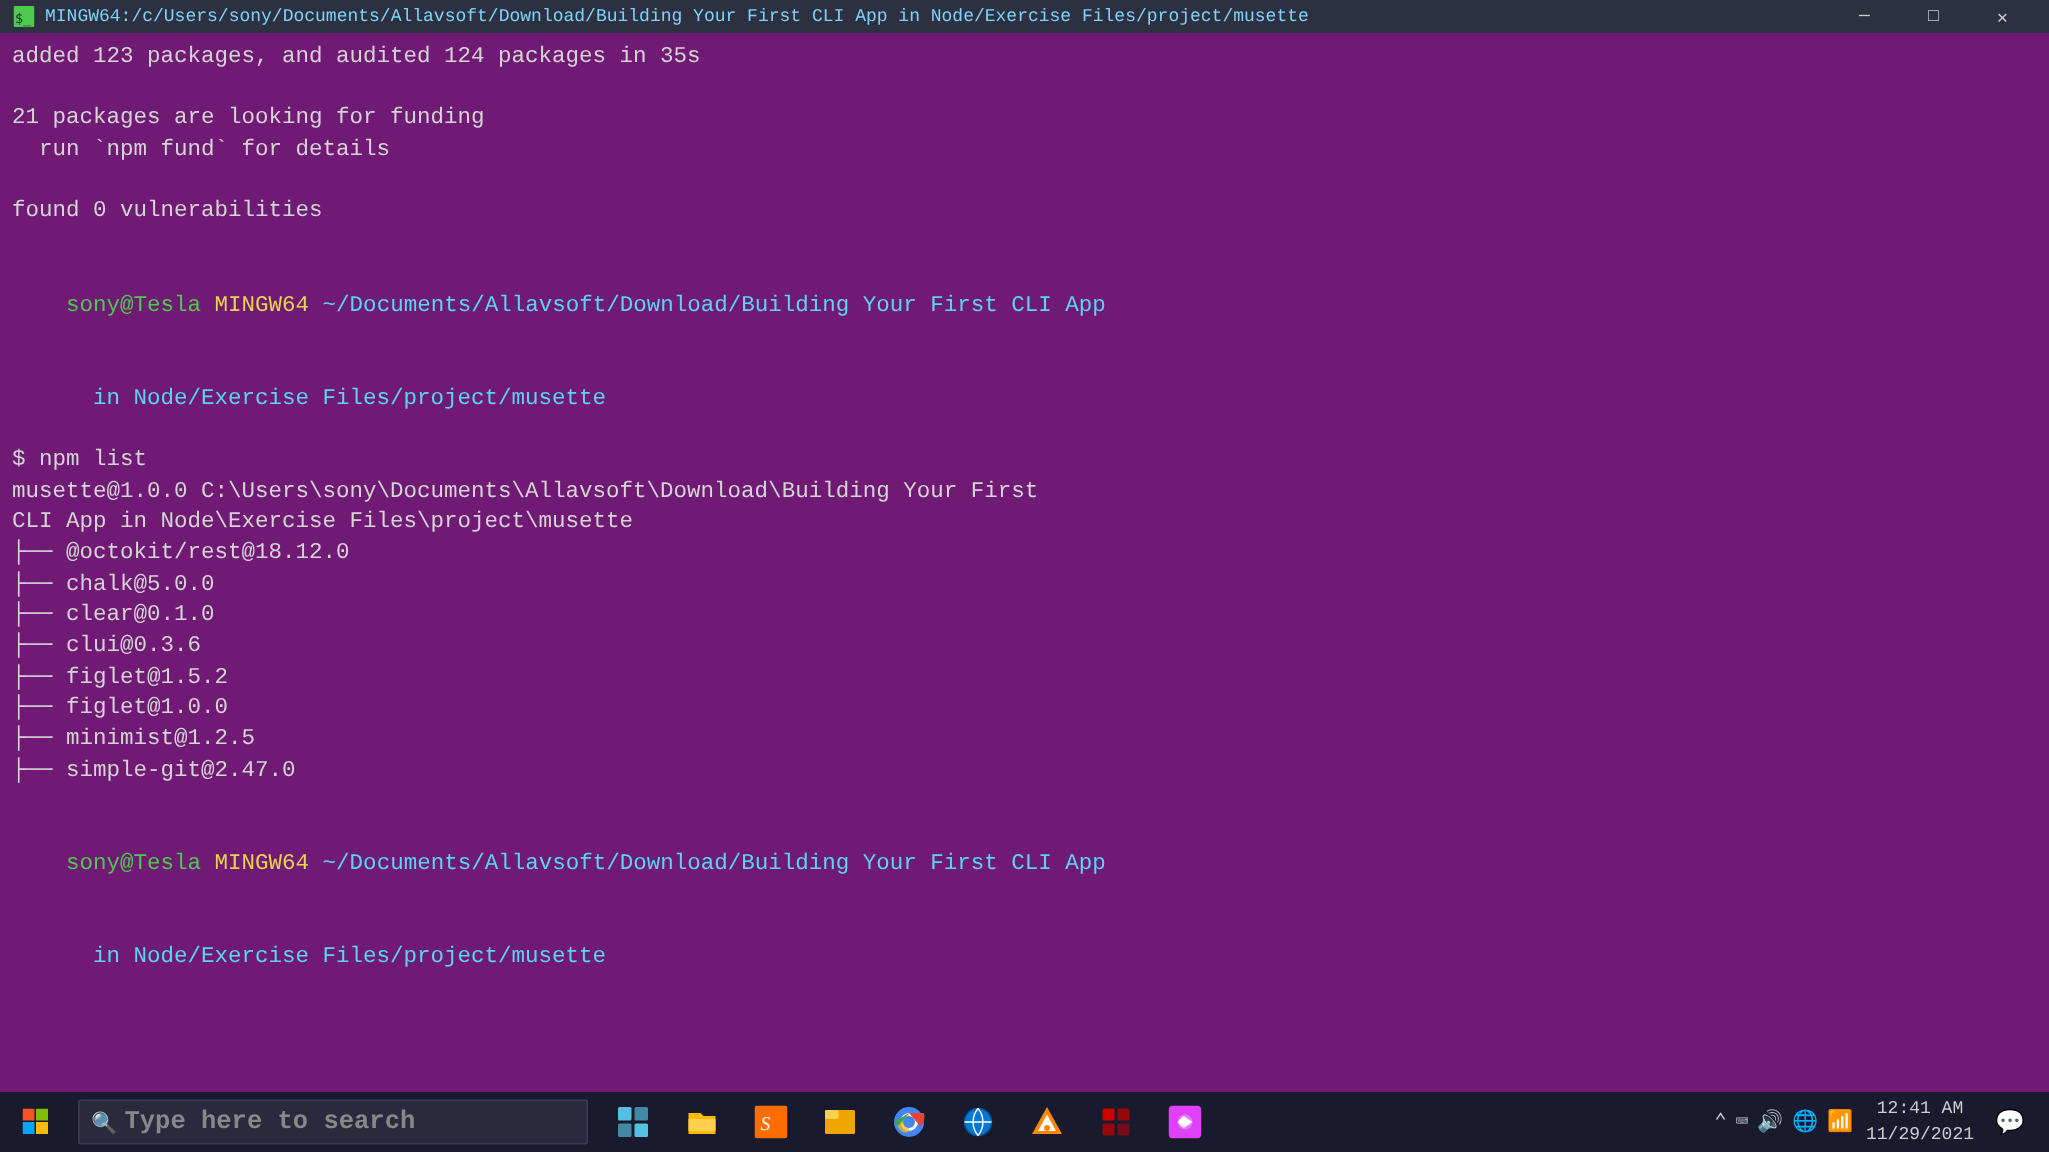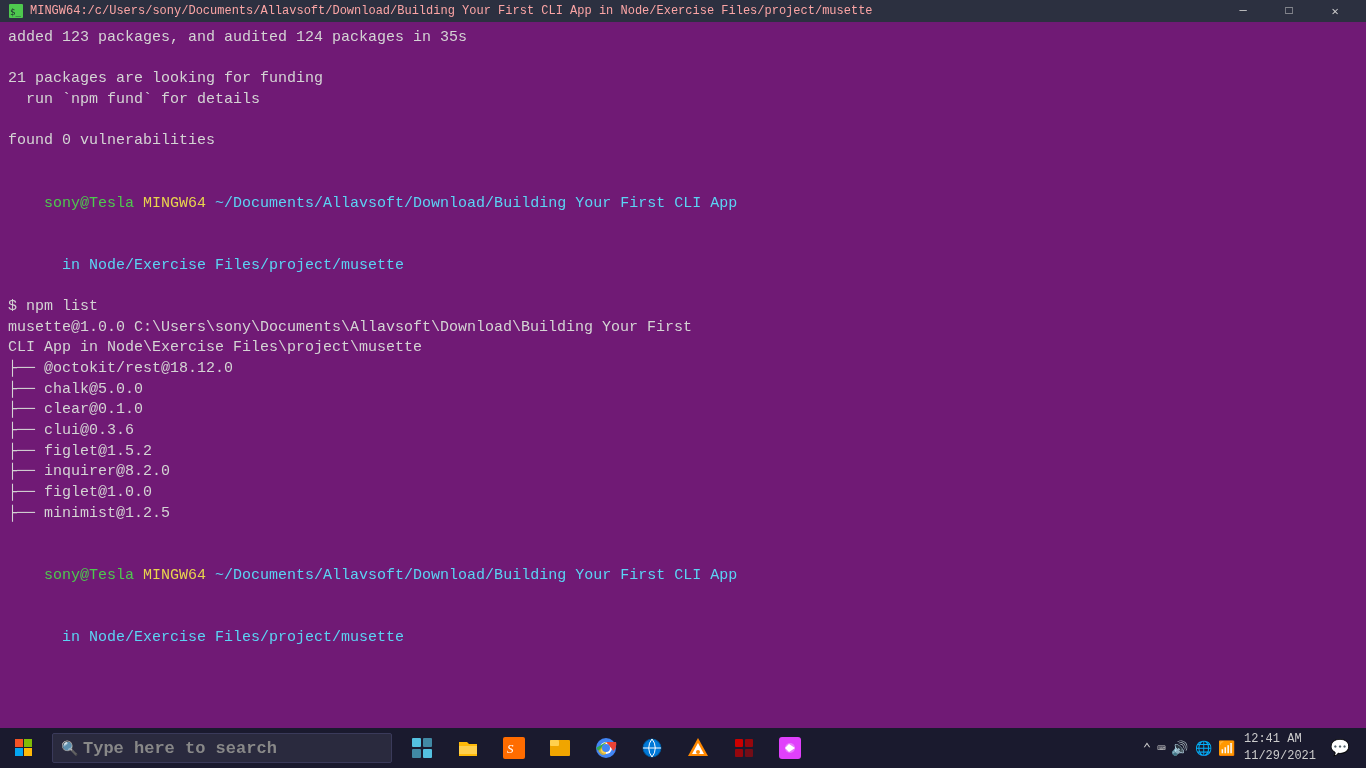--- a/index.html
+++ b/index.html
@@ -18,21 +18,21 @@
     }
     #titlebar-icon {
       width: 16px; height: 16px;
       display: flex; align-items: center; justify-content: center;
     }
     #titlebar-icon svg { width: 14px; height: 14px; }
     #titlebar-title {
       flex: 1;
       text-align: right;
       font-size: 12px;
-      color: #fca5a5;
+      color: #7dd3fc;
       margin-left: 6px;
       white-space: nowrap;
       overflow: hidden;
       text-overflow: ellipsis;
     }
     #titlebar-controls {
       display: flex;
       gap: 0;
     }
     .titlebar-btn {
@@ -120,21 +120,21 @@
 
     #taskbar-right {
       display: flex; align-items: center;
       gap: 8px;
       padding-right: 10px;
       height: 40px;
     }
     #sys-icons { display: flex; align-items: center; gap: 6px; }
     .sys-icon { font-size: 14px; color: #ccc; cursor: pointer; }
     #clock {
-      display: flex; flex-direction: column; align-items: flex-start;
+      display: flex; flex-direction: column; align-items: center;
       font-size: 12px; color: #ccc; line-height: 1.4;
       cursor: pointer;
     }
     #notification-btn {
       width: 32px; height: 40px;
       display: flex; align-items: center; justify-content: center;
       cursor: pointer;
       font-size: 16px; color: #ccc;
     }
   </style>
@@ -173,23 +173,23 @@
     <span class="path-dir">  in Node/Exercise Files/project/musette</span>
   </div>
   <div class="line cmd">$ npm list</div>
   <div class="line white">musette@1.0.0 C:\Users\sony\Documents\Allavsoft\Download\Building Your First</div>
   <div class="line white">CLI App in Node\Exercise Files\project\musette</div>
   <div class="line white">├── @octokit/rest@18.12.0</div>
   <div class="line white">├── chalk@5.0.0</div>
   <div class="line white">├── clear@0.1.0</div>
   <div class="line white">├── clui@0.3.6</div>
   <div class="line white">├── figlet@1.5.2</div>
-  <div class="line white">├── inquirer@8.2.0</div>
   <div class="line white">├── figlet@1.0.0</div>
   <div class="line white">├── minimist@1.2.5</div>
+  <div class="line white">├── simple-git@2.47.0</div>
   <div class="line">&nbsp;</div>
   <div class="line prompt">
     <span class="user">sony@Tesla</span><span style="color:#d4d4d4;"> </span><span class="path-mingw">MINGW64</span><span style="color:#d4d4d4;"> </span><span class="path-dir">~/Documents/Allavsoft/Download/Building Your First CLI App</span>
   </div>
   <div class="line prompt">
     <span class="path-dir">  in Node/Exercise Files/project/musette</span>
   </div>
 
 </div>
 

